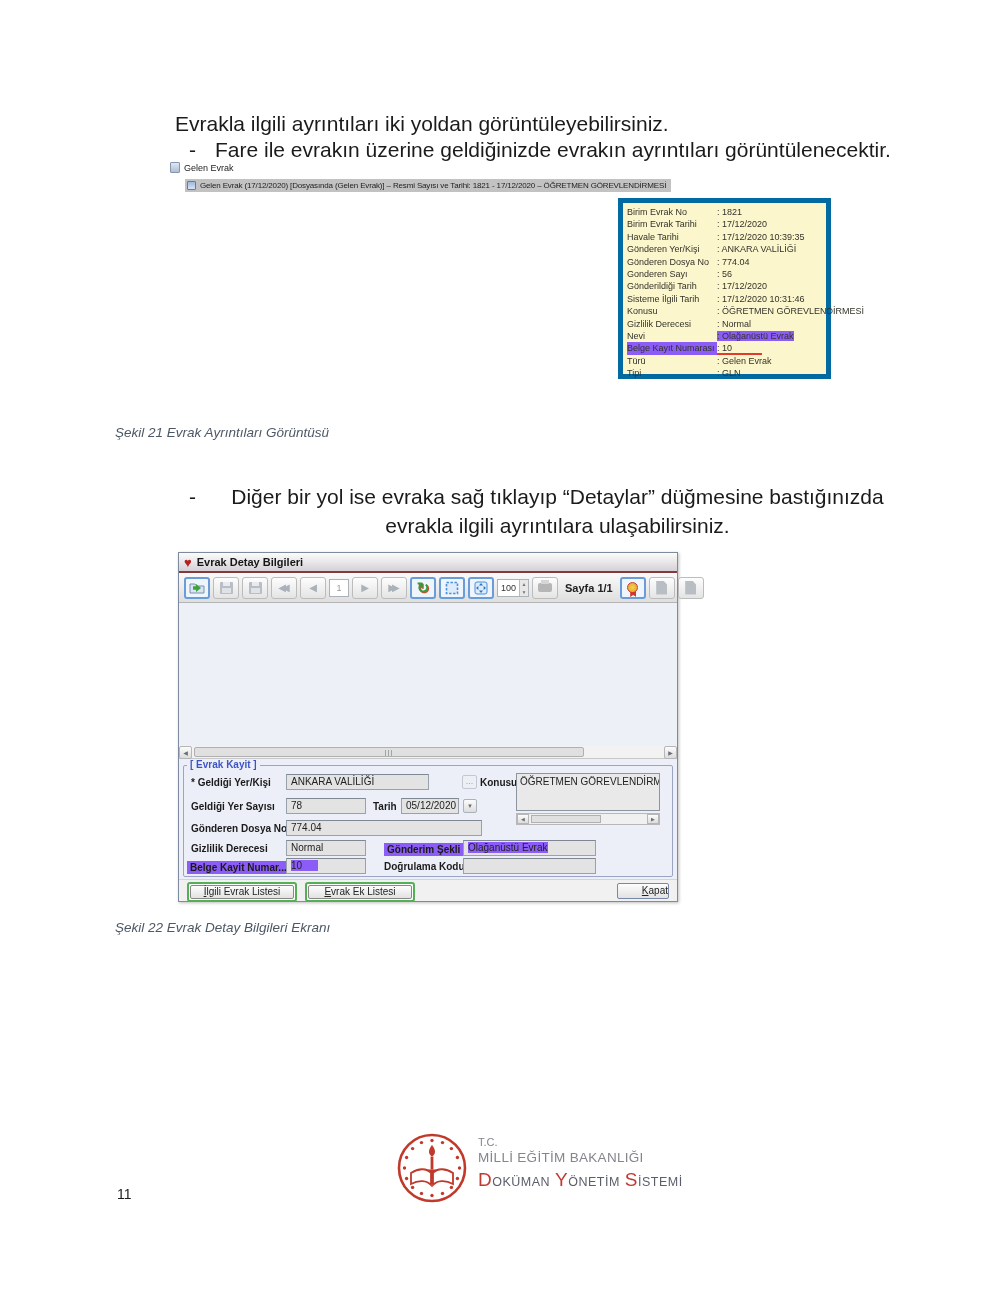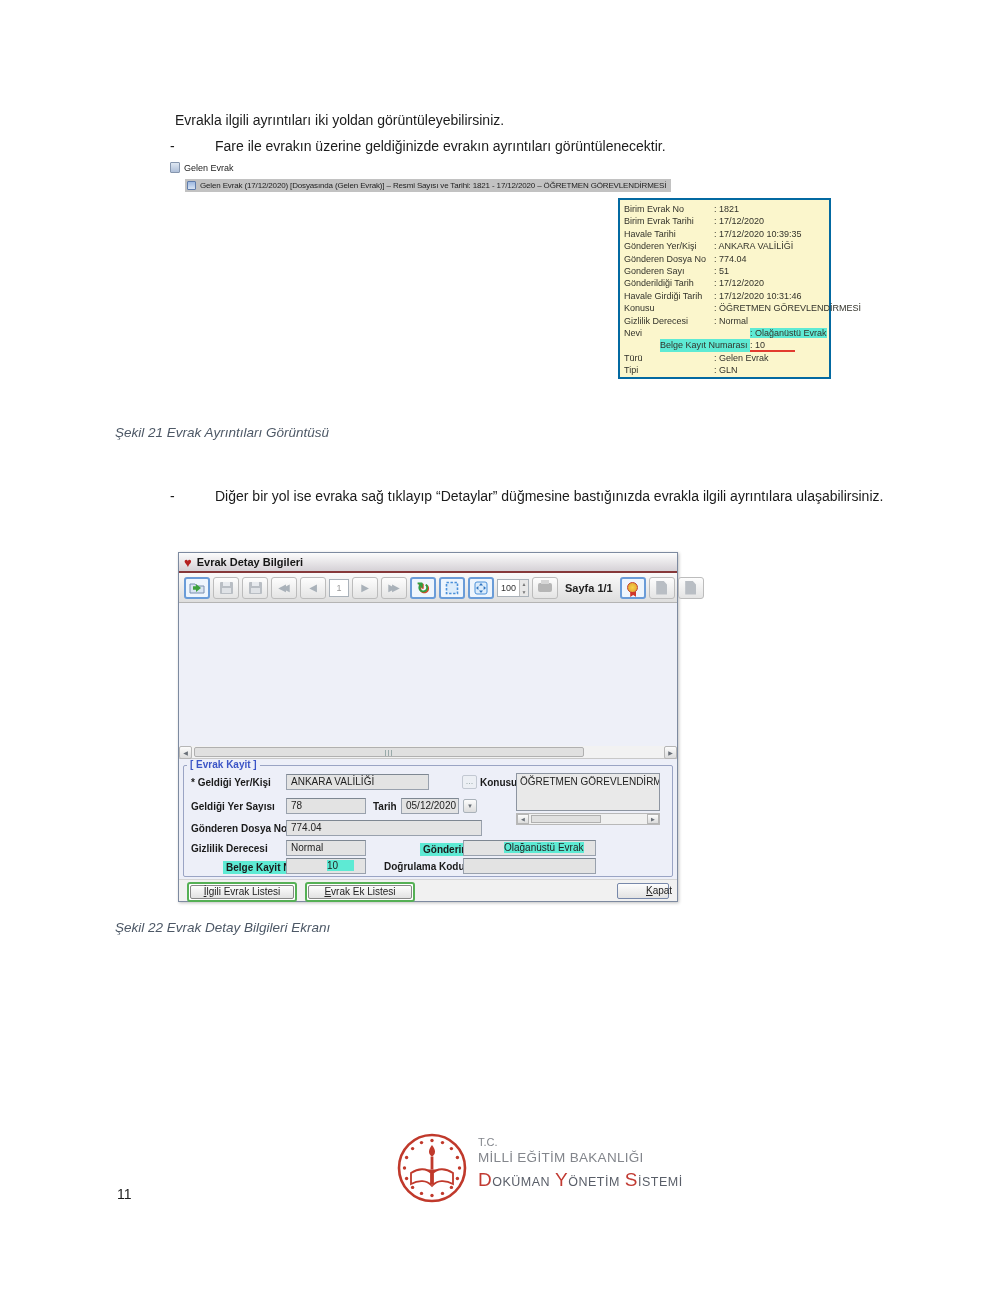--- a/index.html
+++ b/index.html
@@ -1,39 +1,39 @@
 <!DOCTYPE html>
 <html><head>
 <meta charset="utf-8">
 <style>
   * { box-sizing: border-box; margin: 0; padding: 0; }
   body { background:#ffffff; font-family:"Liberation Sans", sans-serif; }
   .page { position:relative; width:1000px; height:1294px; background:#fff; overflow:hidden; }
 
   
-  .doc-text { position:absolute; color:#1b1b1b; font-size:14px; }
+  .doc-text { position:absolute; color:#1b1b1b; font-size:21px;text-align:center; }
   .bullet { display:flex; }
   .bullet .dash { display:inline-block; width:45px; flex-shrink:0; }
   .caption { position:absolute; font-style:italic; color:#4d5866; font-size:13.5px; }
   .page-number { position:absolute; left:117px; top:1186px; font-size:14px; color:#1b1b1b; }
 
   
   .tree-root { position:absolute; left:170px; top:162px; display:flex; align-items:center; gap:4px; font-size:9px; color:#222;justify-content:flex-end; }
   .mini-win-icon { width:10px; height:11px; background:linear-gradient(#dfe7f2,#aebfd8); border:1px solid #8696ae; border-radius:1px; }
   .tree-item { position:absolute; left:185px; top:179px; display:flex; align-items:flex-end; gap:4px;
                background:#c2c2c2; padding:2px 5px 2px 2px; font-size:8px; letter-spacing:-0.15px;
                color:#1d1d1d; white-space:nowrap; }
   .mini-doc-icon { width:9px; height:9px; background:linear-gradient(#9db8e0,#d8e4f4); border:1px solid #5f7cab; border-radius:1px; flex-shrink:0; }
 
   
   .tooltip { position:absolute; left:618px; top:198px; width:213px; height:181px;
-             background:#fbf6cc; border:2px solid #0369a1; padding:3px 4px; font-size:9px; color:#33332b; }
+             background:#fbf6cc; border:5px solid #0369a1; padding:3px 4px; font-size:9px; color:#33332b; }
   .tt-row { height:12.4px; line-height:12.4px; white-space:nowrap; }
   .tt-label { display:inline-block; min-width:90px; }
-  .hl { background:#5eead4;margin-left:36px; }
+  .hl { background:#8b5cf6; }
   .red-underline { border-bottom:2px solid #e23b2e; padding-right:30px; }
 
   
   .win { position:absolute; left:178px; top:552px; width:500px; height:350px;
          border:1px solid #7d8aa0; background:#eef0f8; box-shadow:1px 1px 3px rgba(0,0,0,0.25); font-size:10px; }
   .titlebar { height:20px; background:linear-gradient(#fcfcfc,#d5d1d6); border-bottom:2px solid #86383a;
               display:flex; align-items:center; gap:5px; padding:0 5px; font-weight:bold; font-size:11px; color:#161616; }
   .app-icon { color:#b52020; font-size:13px; line-height:13px; }
 
   .toolbar { height:30px; background:linear-gradient(#fafafa,#dedede); border-bottom:1px solid #b4b4b4;
@@ -100,21 +100,21 @@
                border:1px solid #aab2ba; border-radius:2px; font-size:6px; color:#6a7078; display:flex; align-items:center; justify-content:center; }
 
   
   .btnbar { position:absolute; left:0; top:326px; width:498px; height:22px; background:#f1f1f1; border-top:1px solid #d4d4d4; }
   .green-wrap { position:absolute; top:2px; border:2px solid #55b055; border-radius:3px; background:#fff; padding:1px; }
   .std-btn { border:1px solid #888; border-radius:2px; background:linear-gradient(#fdfdfd,#e2e2e2);
              font-size:10px; color:#222; height:14px; line-height:12px; text-align:center;text-decoration:underline; }
   .btn-label { display:inline-block; }
   .btn-label::first-letter { text-decoration:underline; }
   .kapat { position:absolute; right:8px; top:3px; width:52px; height:16px; border:1px solid #7788aa; border-radius:2px;
-           background:linear-gradient(#fdfdfd,#e2e2e2); font-size:10px; color:#222; text-align:left; line-height:14px;padding-left:28px; }
+           background:linear-gradient(#fdfdfd,#e2e2e2); font-size:10px; color:#222; text-align:right; line-height:14px; }
 
   
   .footer-text { position:absolute; left:478px; top:1136px; }
   .footer-tc { font-size:11px; color:#83868c; }
   .footer-ministry { font-size:13.5px; color:#83868c; letter-spacing:0.3px; margin-top:2px; }
   .footer-brand { margin-top:4px; color:#595e68; letter-spacing:0.5px; }
   .footer-brand .cap { font-size:19px; color:#c13a32; }
   .footer-brand .rest { font-size:12.5px; color:#595e68; }
   .emblem { position:absolute; left:396px; top:1132px; }
 </style>
@@ -137,23 +137,23 @@
     <span class="mini-doc-icon"></span>
     <span>Gelen Evrak (17/12/2020) [Dosyasında (Gelen Evrak)] – Resmi Sayısı ve Tarihi: 1821 - 17/12/2020 – ÖĞRETMEN GÖREVLENDİRMESİ</span>
   </div>
 
   <div class="tooltip">
     <div class="tt-row"><span class="tt-label">Birim Evrak No</span><span>: 1821</span></div>
     <div class="tt-row"><span class="tt-label">Birim Evrak Tarihi</span><span>: 17/12/2020</span></div>
     <div class="tt-row"><span class="tt-label">Havale Tarihi</span><span>: 17/12/2020 10:39:35</span></div>
     <div class="tt-row"><span class="tt-label">Gönderen Yer/Kişi</span><span>: ANKARA VALİLİĞİ</span></div>
     <div class="tt-row"><span class="tt-label">Gönderen Dosya No</span><span>: 774.04</span></div>
-    <div class="tt-row"><span class="tt-label">Gonderen Sayı</span><span>: 51</span></div>
+    <div class="tt-row"><span class="tt-label">Gonderen Sayı</span><span>: 56</span></div>
     <div class="tt-row"><span class="tt-label">Gönderildiği Tarih</span><span>: 17/12/2020</span></div>
-    <div class="tt-row"><span class="tt-label">Havale Girdiği Tarih</span><span>: 17/12/2020 10:31:46</span></div>
+    <div class="tt-row"><span class="tt-label">Sisteme İlgili Tarih</span><span>: 17/12/2020 10:31:46</span></div>
     <div class="tt-row"><span class="tt-label">Konusu</span><span>: ÖĞRETMEN GÖREVLENDİRMESİ</span></div>
     <div class="tt-row"><span class="tt-label">Gizlilik Derecesi</span><span>: Normal</span></div>
     <div class="tt-row"><span class="tt-label">Nevi</span><span class="hl">: Olağanüstü Evrak</span></div>
     <div class="tt-row"><span class="tt-label hl">Belge Kayıt Numarası</span><span class="red-underline">: 10</span></div>
     <div class="tt-row"><span class="tt-label">Türü</span><span>: Gelen Evrak</span></div>
     <div class="tt-row"><span class="tt-label">Tipi</span><span>: GLN</span></div>
   </div>
 
   <div class="caption" style="left:115px; top:425px;">Şekil 21 Evrak Ayrıntıları Görüntüsü</div>
 

